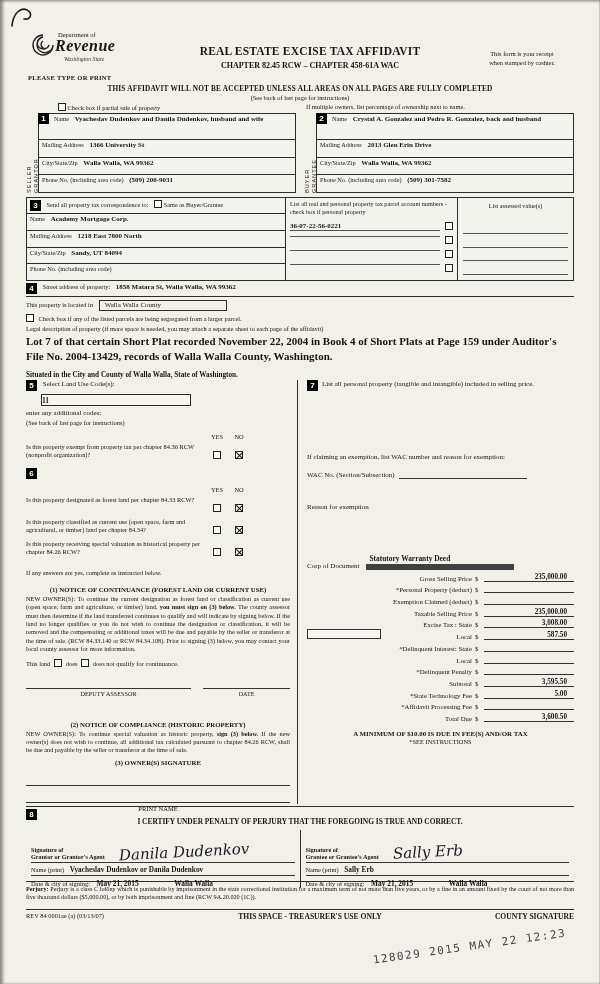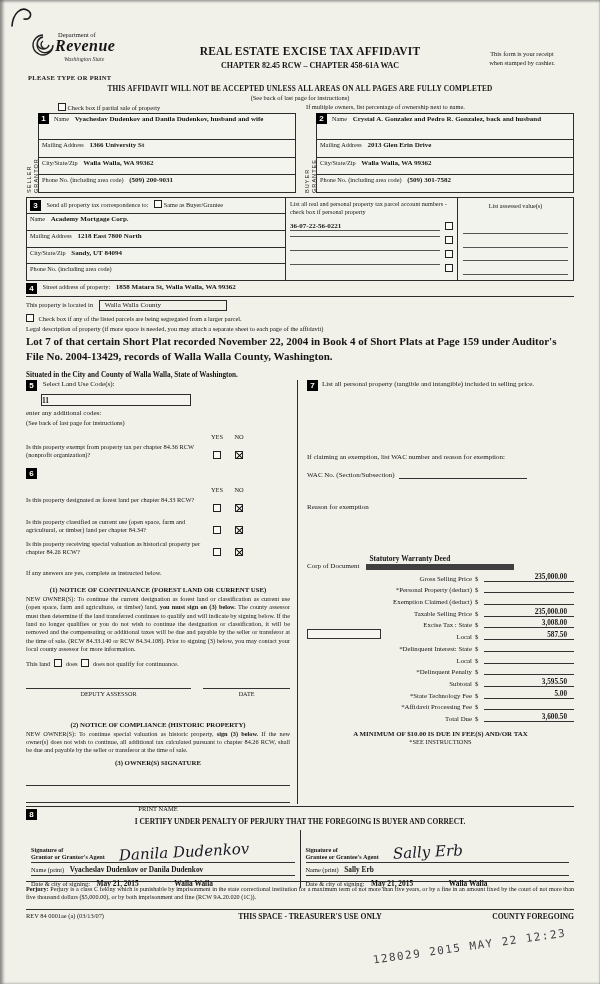--- a/index.html
+++ b/index.html
@@ -453,21 +453,21 @@
         </div>
       </div>
       <div class="minnote b c">A MINIMUM OF $10.00 IS DUE IN FEE(S) AND/OR TAX</div>
       <div class="seeinstr c">*SEE INSTRUCTIONS</div>
     </div>
   </div>
 
   <div class="sec8">
     <div class="s8h">
       <span class="sn">8</span>
-      <span class="cert">I CERTIFY UNDER PENALTY OF PERJURY THAT THE FOREGOING IS BUYER AND CORRECT.</span>
+      <span class="cert">I CERTIFY UNDER PENALTY OF PERJURY THAT THE FOREGOING IS TRUE AND CORRECT.</span>
     </div>
     <div class="s8cols">
       <div class="s8col">
         <div class="sigarea">
           <div class="siglabel">
             <span>Signature of</span>
             <span>Grantor or Grantor's Agent</span>
           </div>
           <div class="handsig">Danila Dudenkov</div>
         </div>
@@ -501,17 +501,17 @@
       </div>
     </div>
   </div>
 
   <div class="perjury">
     <span class="b">Perjury:</span><span> Perjury is a class C felony which is punishable by imprisonment in the state correctional institution for a maximum term of not more than five years, or by a fine in an amount fixed by the court of not more than five thousand dollars ($5,000.00), or by both imprisonment and fine (RCW 9A.20.020 (1C)).</span>
   </div>
   <div class="footline">
     <span class="frev">REV 84 0001ae (a) (03/13/07)</span>
     <span class="fmid">THIS SPACE - TREASURER'S USE ONLY</span>
-    <span class="frt">COUNTY FOREGOING</span>
+    <span class="frt">COUNTY SIGNATURE</span>
   </div>
   <div class="stamp">128029 2015 MAY 22 12:23</div>
 
 </div>
 
 </body></html>

